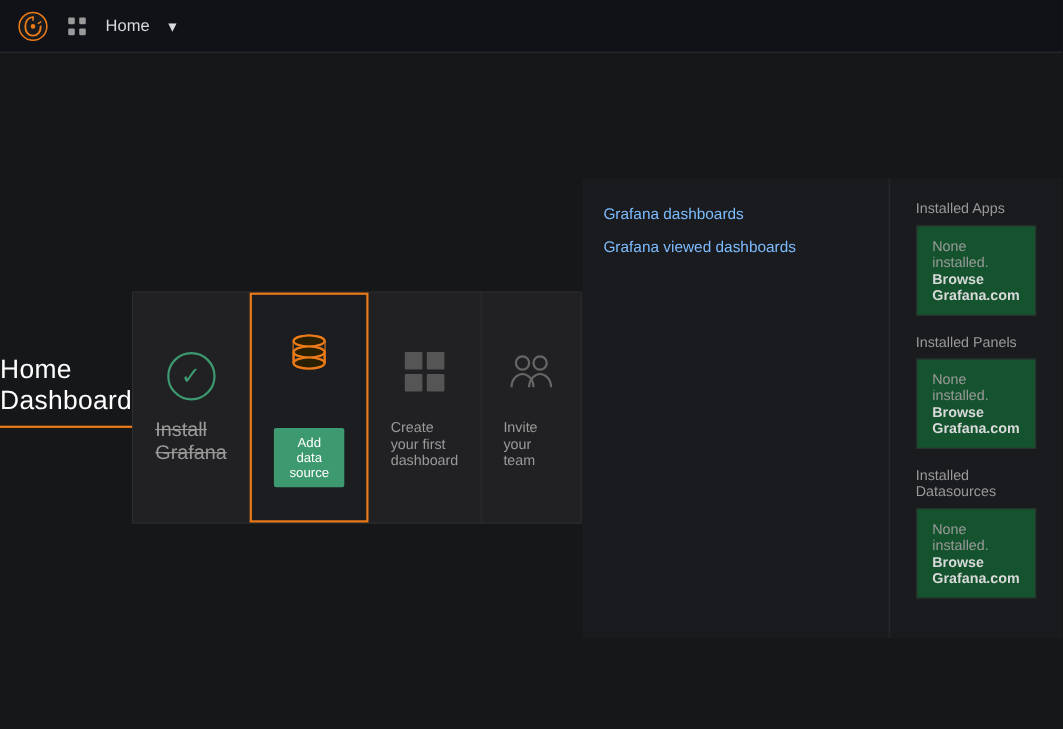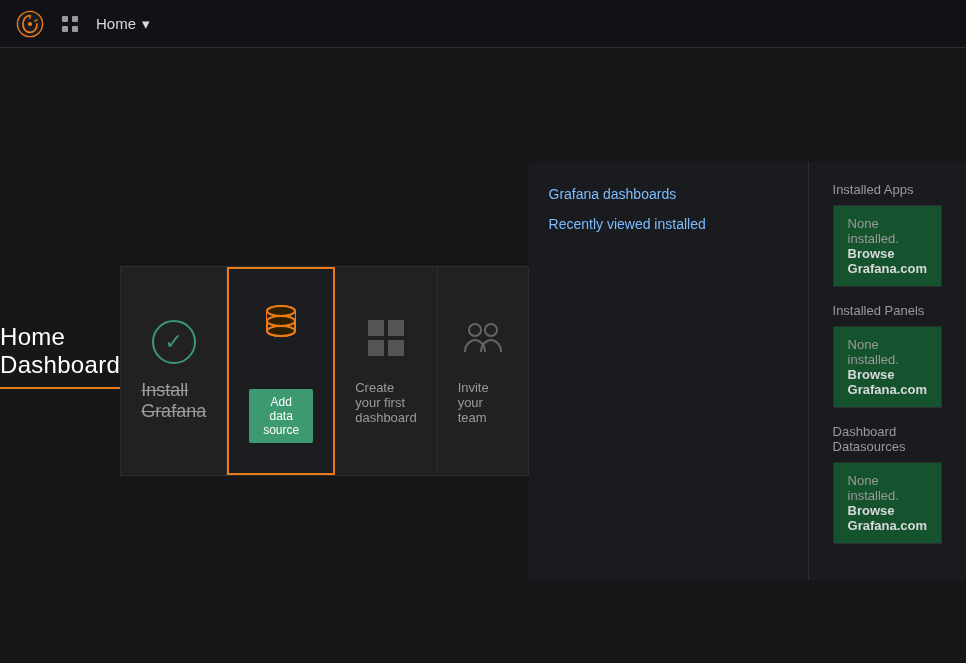--- a/index.html
+++ b/index.html
@@ -30,21 +30,21 @@
       display: flex;
       align-items: center;
       justify-content: center;
       width: 28px;
       height: 28px;
       cursor: pointer;
     }
     .topnav-home {
       display: flex;
       align-items: center;
-      gap: 6px;
+      gap: 17px;
       cursor: pointer;
       font-size: 15px;
       color: #d8d9da;
     }
 
     
     .main {
       display: flex;
       align-items: center;
       padding-top: 30px;
@@ -278,41 +278,41 @@
       </div>
       <span class="step-label-normal">Invite your team</span>
     </div>
 
   </div>
 
   <div class="bottom-row">
 
     <div class="left-col">
       <a class="left-link">Grafana dashboards</a>
-      <a class="left-link">Recently viewed installed</a>
+      <a class="left-link">Grafana viewed dashboards</a>
     </div>
 
     <div class="right-col">
 
       <div class="installed-section">
         <div class="installed-title">Installed Apps</div>
         <div class="installed-box">
           <span>None installed. </span><a>Browse Grafana.com</a>
         </div>
       </div>
 
       <div class="installed-section">
         <div class="installed-title">Installed Panels</div>
         <div class="installed-box">
           <span>None installed. </span><a>Browse Grafana.com</a>
         </div>
       </div>
 
       <div class="installed-section">
-        <div class="installed-title">Dashboard Datasources</div>
+        <div class="installed-title">Installed Datasources</div>
         <div class="installed-box">
           <span>None installed. </span><a>Browse Grafana.com</a>
         </div>
       </div>
 
     </div>
   </div>
 
 </div>
 

